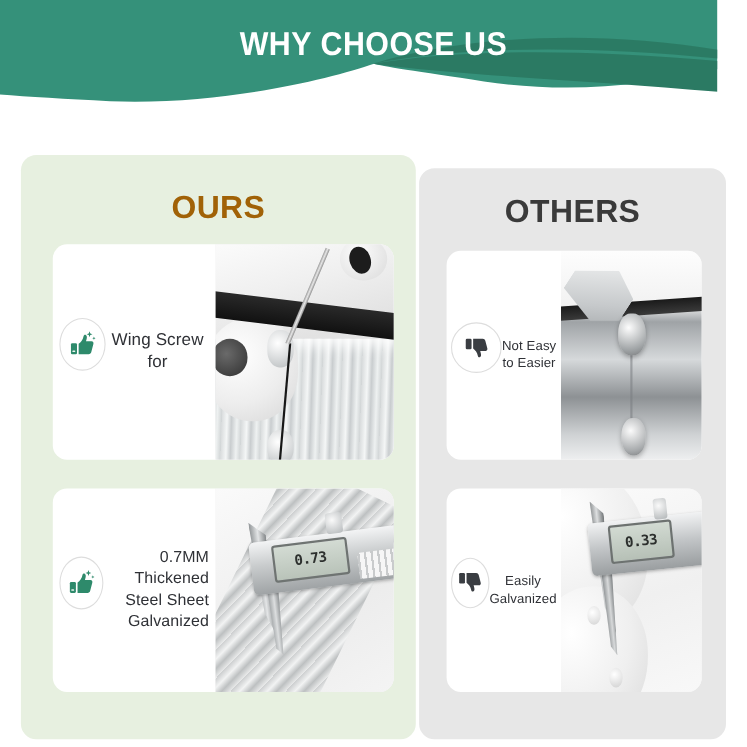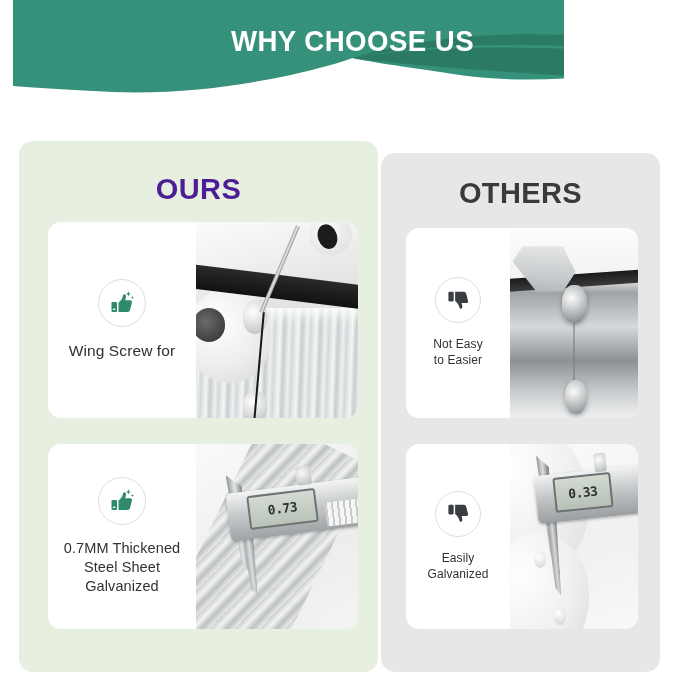--- a/index.html
+++ b/index.html
@@ -5,21 +5,21 @@
   html,body{margin:0;padding:0;}
   body{
     width:679px;height:679px;
     background:#ffffff;
     font-family:"Liberation Sans","DejaVu Sans",sans-serif;
     overflow:hidden;position:relative;
   }
   #root{position:absolute;inset:0;}
 
   
-  .header{position:absolute;left:13px;top:0;width:551px;height:100px;overflow:hidden;}
+  .header{position:absolute;left:0;top:0;width:652px;height:100px;overflow:hidden;}
   .header svg{position:absolute;left:0;top:0;}
   .header-title{
     position:absolute;left:0;top:24px;width:679px;
     text-align:center;
     color:#ffffff;
     font-size:30px;
     font-weight:bold;
     letter-spacing:.5px;
     transform:scaleX(.92);
     font-family:"Liberation Sans","DejaVu Sans",sans-serif;
@@ -27,54 +27,54 @@
 
   
   .panel{position:absolute;border-radius:14px;}
   .panel-ours{left:19px;top:141px;width:359px;height:531px;background:#e7f0e0;}
   .panel-others{left:381px;top:153px;width:279px;height:519px;background:#e7e7e7;}
 
   .panel-head{
     position:absolute;width:100%;text-align:center;
     font-size:29px;font-weight:bold;letter-spacing:.4px;
   }
-  .head-ours{top:32px;color:#4c1d95;}
+  .head-ours{top:32px;color:#a16207;}
   .head-others{top:24px;color:#3a3a3a;}
 
   
   .card{
     position:absolute;background:#ffffff;border-radius:13px;overflow:hidden;
     display:flex;
   }
   .card-ours-1{left:48px;top:222px;width:310px;height:196px;}
   .card-ours-2{left:48px;top:444px;width:310px;height:185px;}
   .card-others-1{left:406px;top:228px;width:232px;height:190px;}
   .card-others-2{left:406px;top:444px;width:232px;height:185px;}
 
   .card-text{
-    display:flex;flex-direction:column;align-items:center;justify-content:center;
+    display:flex;align-items:center;justify-content:center;
     box-sizing:border-box;flex:0 0 auto;
   }
   .card-ours-1 .card-text,.card-ours-2 .card-text{width:148px;padding:0 6px;}
   .card-others-1 .card-text,.card-others-2 .card-text{width:104px;padding:0 4px;}
 
   .badge{
     width:46px;height:46px;border-radius:50%;
     border:1px solid #dddddd;background:#fff;
     display:flex;align-items:center;justify-content:center;
     margin-bottom:14px;
   }
   .card-others-1 .badge,.card-others-2 .badge{width:44px;height:44px;}
 
   .caption{
     text-align:center;color:#2f3136;
     line-height:1.32;letter-spacing:.1px;
   }
   .cap-lg{font-size:15.5px;}
-  .cap-md{font-size:14.5px;}
+  .cap-md{font-size:14.5px;text-align:right;}
   .cap-sm{font-size:12px;}
 
   .card-img{flex:1 1 auto;position:relative;overflow:hidden;background:#efefef;}
 
   
   .ph-wing{
     position:absolute;inset:0;
     background:
       linear-gradient(165deg,#fbfbfb 0%,#f0f0f0 22%,#e2e2e2 45%,#efefef 70%,#f7f7f7 100%);
   }

